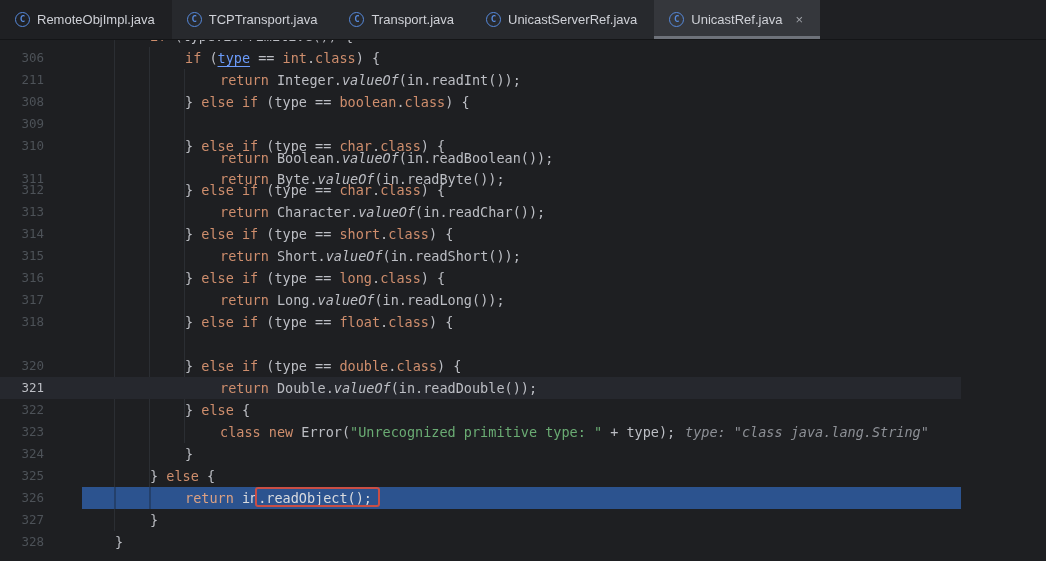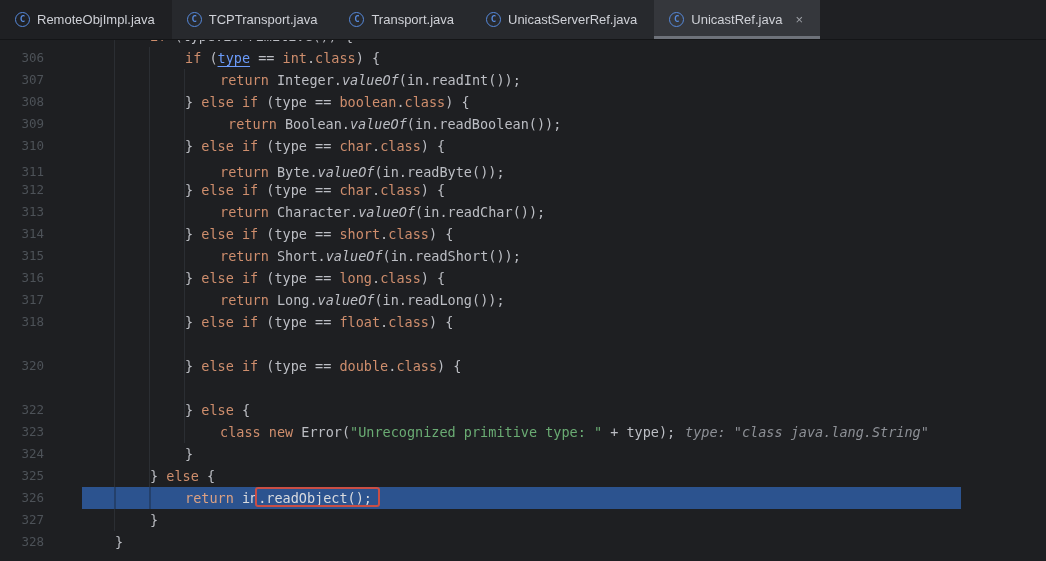--- a/index.html
+++ b/index.html
@@ -77,36 +77,36 @@
     <div class="guide" style="left: 184px; top: 29px; height: 374px;"></div>
     <div class="row" style="top: -15px;">
       <div class="ln">305</div>
       <div class="code" style="left: 150px;"><span class="kw">if </span><span class="pl">(type.isPrimitive()) {</span></div>
     </div>
     <div class="row" style="top: 7px;">
       <div class="ln">306</div>
       <div class="code" style="left: 185px;"><span class="kw">if </span><span class="pl">(</span><span class="link">type</span><span class="pl"> == </span><span class="kw">int</span><span class="pl">.</span><span class="kw">class</span><span class="pl">) {</span></div>
     </div>
     <div class="row" style="top: 29px;">
-      <div class="ln">307</div>
+      <div class="ln">211</div>
       <div class="code" style="left: 220px;"><span class="kw">return</span><span class="pl"> Integer.</span><span class="it">valueOf</span><span class="pl">(in.readInt());</span></div>
     </div>
     <div class="row" style="top: 51px; text-decoration: underline;">
       <div class="ln">308</div>
       <div class="code" style="left: 185px;"><span class="pl">} </span><span class="kw">else</span><span class="pl"> </span><span class="kw">if</span><span class="pl"> (type == </span><span class="kw">boolean</span><span class="pl">.</span><span class="kw">class</span><span class="pl">) {</span></div>
     </div>
     <div class="row" style="top: 73px;">
       <div class="ln">309</div>
-      <div class="code" style="left: 228px;"><span class="kw">return</span><span class="pl"> Boolean.</span><span class="it">valueOf</span><span class="pl">(in.readBoolean());</span></div>
+      <div class="code" style="left: 220px; margin-top: 34px;"><span class="kw">return</span><span class="pl"> Boolean.</span><span class="it">valueOf</span><span class="pl">(in.readBoolean());</span></div>
     </div>
     <div class="row" style="top: 95px;">
       <div class="ln">310</div>
       <div class="code" style="left: 185px;"><span class="pl">} </span><span class="kw">else</span><span class="pl"> </span><span class="kw">if</span><span class="pl"> (type == </span><span class="kw">char</span><span class="pl">.</span><span class="kw">class</span><span class="pl">) {</span></div>
     </div>
-    <div class="row" style="top: 121px;">
+    <div class="row" style="top: 128px;">
       <div class="ln">311</div>
       <div class="code" style="left: 220px;"><span class="kw">return</span><span class="pl"> Byte.</span><span class="it">valueOf</span><span class="pl">(in.readByte());</span></div>
     </div>
     <div class="row" style="top: 139px;">
       <div class="ln">312</div>
       <div class="code" style="left: 185px;"><span class="pl">} </span><span class="kw">else</span><span class="pl"> </span><span class="kw">if</span><span class="pl"> (type == </span><span class="kw">char</span><span class="pl">.</span><span class="kw">class</span><span class="pl">) {</span></div>
     </div>
     <div class="row" style="top: 161px;">
       <div class="ln">313</div>
       <div class="code" style="left: 220px;"><span class="kw">return</span><span class="pl"> Character.</span><span class="it">valueOf</span><span class="pl">(in.readChar());</span></div>
@@ -127,20 +127,25 @@
       <div class="ln">317</div>
       <div class="code" style="left: 220px;"><span class="kw">return</span><span class="pl"> Long.</span><span class="it">valueOf</span><span class="pl">(in.readLong());</span></div>
     </div>
     <div class="row" style="top: 271px;">
       <div class="ln">318</div>
       <div class="code" style="left: 185px;"><span class="pl">} </span><span class="kw">else</span><span class="pl"> </span><span class="kw">if</span><span class="pl"> (type == </span><span class="kw">float</span><span class="pl">.</span><span class="kw">class</span><span class="pl">) {</span></div>
     </div>
     <div class="row" style="top: 315px;">
       <div class="ln">320</div>
       <div class="code" style="left: 185px;"><span class="pl">} </span><span class="kw">else</span><span class="pl"> </span><span class="kw">if</span><span class="pl"> (type == </span><span class="kw">double</span><span class="pl">.</span><span class="kw">class</span><span class="pl">) {</span></div>
+    </div>
+    <div class="row current" style="top: 337px;">
+      <div class="rowbg-current"></div>
+      <div class="ln bright">321</div>
+      <div class="code" style="left: 220px;"><span class="kw">return</span><span class="pl"> Double.</span><span class="it">valueOf</span><span class="pl">(in.readDouble());</span></div>
     </div>
     <div class="row" style="top: 359px;">
       <div class="ln">322</div>
       <div class="code" style="left: 185px;"><span class="pl">} </span><span class="kw">else</span><span class="pl"> {</span></div>
     </div>
     <div class="row" style="top: 381px;">
       <div class="ln">323</div>
       <div class="code" style="left: 220px;"><span class="kw">class</span><span class="pl"> </span><span class="kw">new</span><span class="pl"> Error(</span><span class="str">"Unrecognized primitive type: "</span><span class="pl"> + type);</span></div>
       <div class="hint" style="left: 685px;">type: "class java.lang.String"</div>
     </div>

